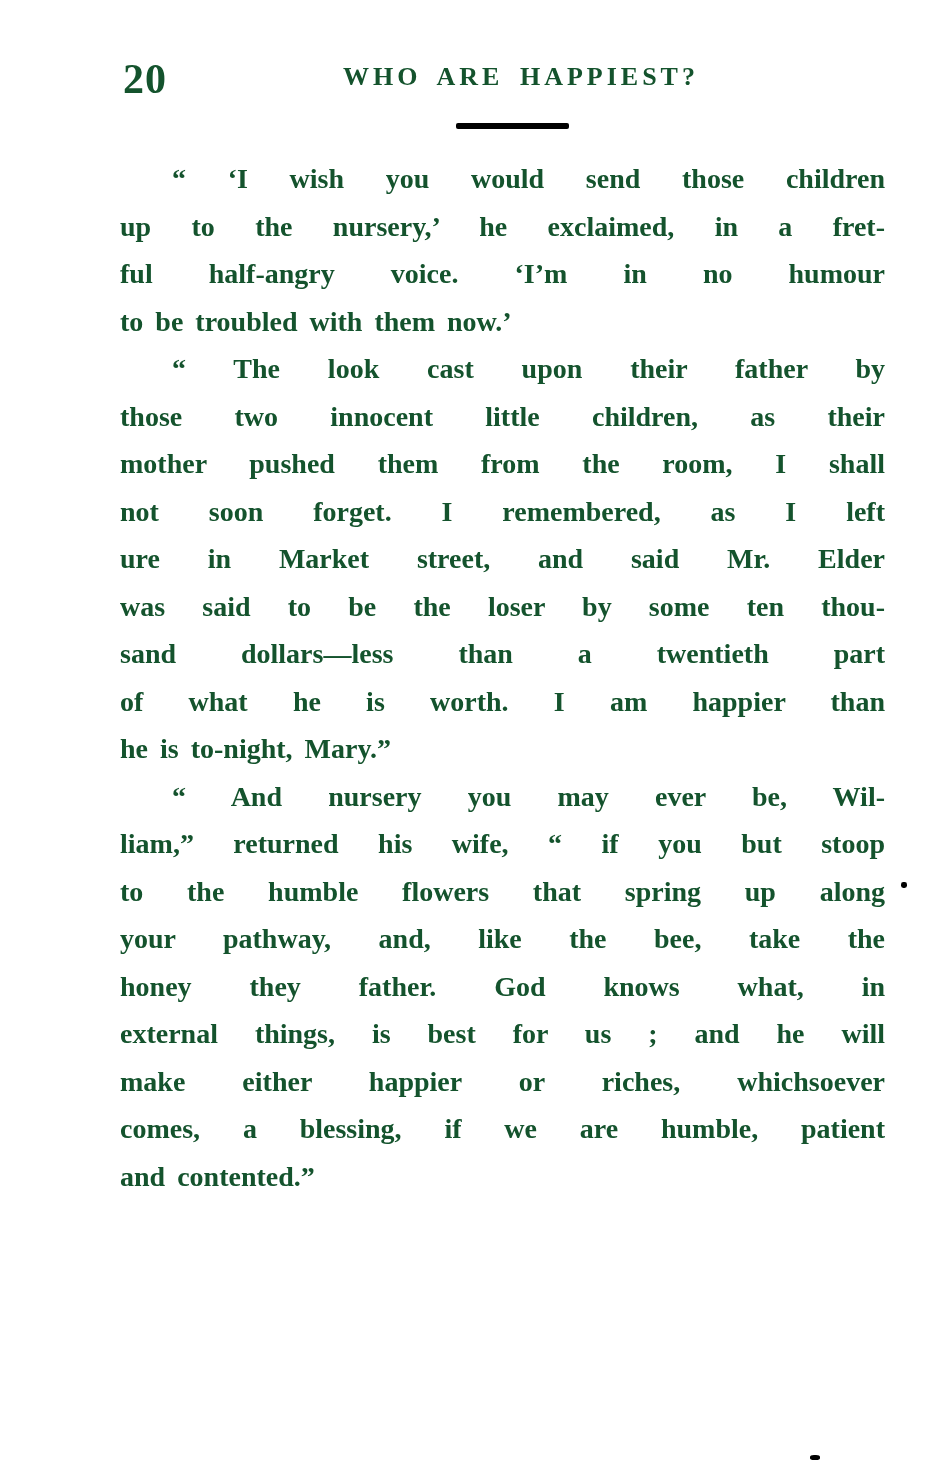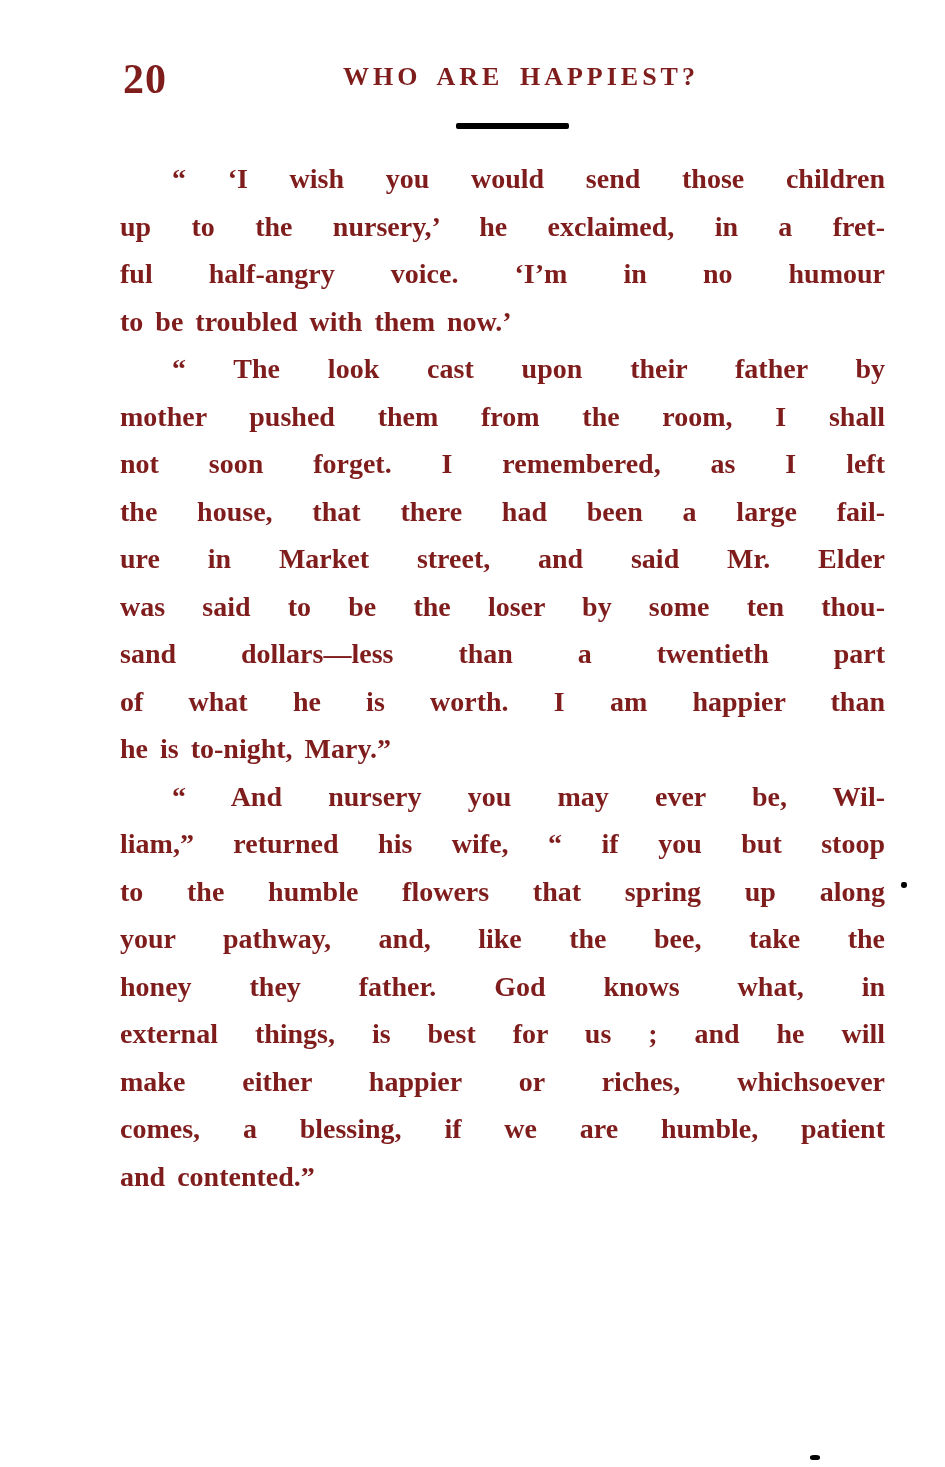--- a/index.html
+++ b/index.html
@@ -60,33 +60,33 @@
   .line.last  { text-align-last: left; word-spacing: 5px; }
   .artifact {
     position: absolute;
     background: #000000;
     border-radius: 40%;
   }
 </style>
 </head>
 <body>
 
-<div class="page" style="background: rgb(255, 255, 255); color: #7f1d1d;">
+<div class="page" style="background: rgb(255, 255, 255); color: #14532d;">
   <span class="pagenum">20</span>
   <div class="head-title">WHO ARE HAPPIEST?</div>
   <div class="divider"></div>
   <div class="text-block" id="text-block">
       <div class="line first">“ ‘I wish you would send those children</div>
       <div class="line">up to the nursery,’ he exclaimed, in a fret-</div>
       <div class="line">ful half-angry voice.  ‘I’m in no humour</div>
       <div class="line last">to be troubled with them now.’</div>
       <div class="line first">“ The look cast upon their father by</div>
+      <div class="line">those two innocent little children, as their</div>
       <div class="line">mother pushed them from the room, I shall</div>
       <div class="line">not soon forget.  I remembered, as I left</div>
-      <div class="line">the house, that there had been a large fail-</div>
       <div class="line">ure in Market street, and said Mr. Elder</div>
       <div class="line">was said to be the loser by some ten thou-</div>
       <div class="line">sand dollars—less than a twentieth part</div>
       <div class="line">of what he is worth.  I am happier than</div>
       <div class="line last">he is to-night, Mary.”</div>
       <div class="line first">“ And nursery you may ever be, Wil-</div>
       <div class="line">liam,” returned his wife, “ if you but stoop</div>
       <div class="line">to the humble flowers that spring up along</div>
       <div class="line">your pathway, and, like the bee, take the</div>
       <div class="line">honey they father.  God knows what, in</div>

